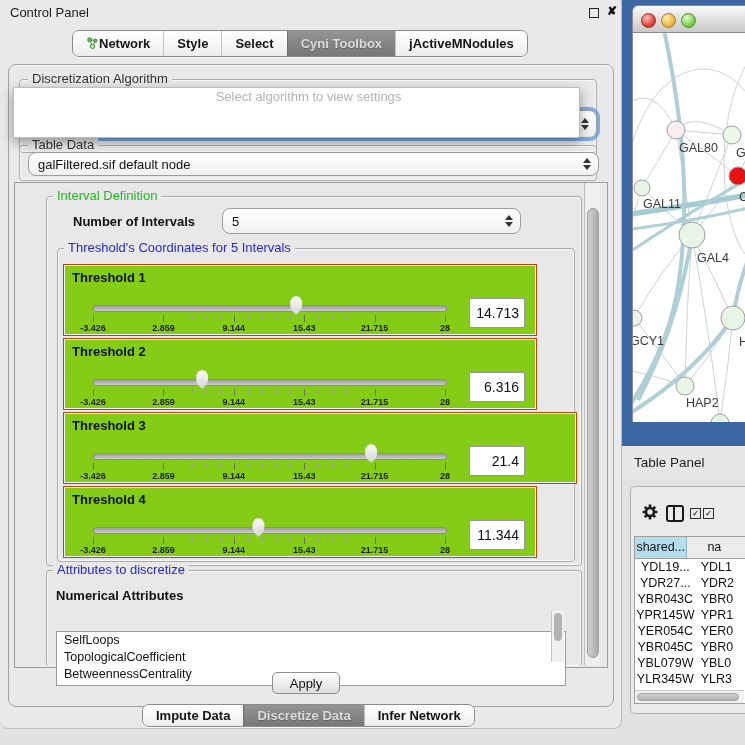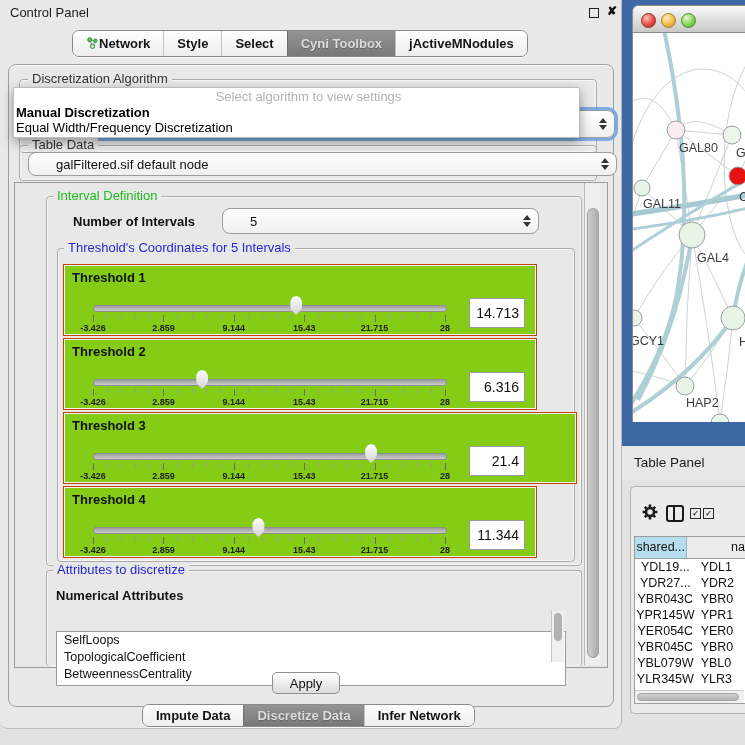--- a/index.html
+++ b/index.html
@@ -38,21 +38,21 @@
     background:#e9e9e9;
   }
   
   .group{position:absolute;border:1px solid #ababab;border-radius:4px;
     box-shadow:inset 0 0 0 1px rgba(255,255,255,.65);}
   .gtitle{position:absolute;font-size:13px;color:#333;background:#e9e9e9;padding:0 4px;white-space:nowrap;}
   .gtitle.green{color:#1fbb1f;}
   .gtitle.blue{color:#2626d8;}
   
   .combo{position:absolute;background:linear-gradient(#ffffff,#f0f0f0);border:1px solid #9c9c9c;
-    border-radius:8px;font-size:13px;color:#111;display:flex;align-items:center;padding-left:27px;}
+    border-radius:8px;font-size:13px;color:#111;display:flex;align-items:center;padding-left:9px;}
   .combo .spin{position:absolute;right:7px;top:50%;transform:translateY(-50%);display:flex;
     flex-direction:column;align-items:center;}
   .arr-up{width:0;height:0;border-left:4px solid transparent;border-right:4px solid transparent;
     border-bottom:5px solid #333;}
   .arr-dn{width:0;height:0;border-left:4px solid transparent;border-right:4px solid transparent;
     border-top:5px solid #333;margin-top:2px;}
   .focus-ring{box-shadow:0 0 0 3px rgba(98,155,224,.8);}
   
   .scrollpane{position:absolute;left:14px;top:182px;width:592px;height:484px;
     border:1px solid #9b9b9b;background:#e8e8e8;}
@@ -125,21 +125,21 @@
     border:1px solid #b0b0b0;border-right:none;border-radius:5px 0 0 5px;}
   .gear-ic{position:absolute;left:642px;top:504px;}
   .split-ic{position:absolute;left:666px;top:505px;width:14px;height:13px;border:2px solid #1a1a1a;border-radius:3px;}
   .split-ic:after{content:"";position:absolute;left:5px;top:0;width:2px;height:13px;background:#1a1a1a;}
   .chk-ic{position:absolute;top:508px;width:9px;height:9px;border:1.5px solid #2a2a2a;font-size:8px;
     line-height:9px;text-align:center;color:#2a2a2a;font-weight:bold;}
   .tp-table{position:absolute;left:634px;top:536px;width:111px;height:168px;background:#fff;
     border:1px solid #9e9e9e;border-right:none;overflow:hidden;box-sizing:border-box;}
   .tp-hrow{display:flex;height:21px;border-bottom:1px solid #9e9e9e;font-size:12.5px;color:#111;}
   .tp-h1{width:82px;background:#b5ddee;border-right:1px solid #8fb3c4;text-align:center;line-height:21px;}
-  .tp-h2{width:60px;background:#ececec;padding-left:20px;line-height:21px;text-align:right;}
+  .tp-h2{width:60px;background:#ececec;padding-left:20px;line-height:21px;}
   .tp-row{display:flex;height:16px;font-size:12.5px;color:#111;}
   .tp-c1{width:82px;text-align:center;line-height:16px;border-right:1px solid transparent;}
   .tp-c2{width:60px;padding-left:4px;line-height:16px;}
   .tp-hscroll{position:absolute;left:635px;top:690px;width:109px;height:12px;background:#f1f1f1;
     border-top:1px solid #c9c9c9;}
   .tp-hscroll .thumb-h{position:absolute;left:2px;top:2px;width:102px;height:8px;border-radius:4px;
     background:linear-gradient(#cfcfcf,#b3b3b3);border:1px solid #a5a5a5;box-sizing:border-box;}
   .net-ic{flex:0 0 auto;}
 </style>
 </head>
@@ -313,24 +313,20 @@
       <div class="seg sel">
         <span>Discretize Data</span>
       </div>
       <div class="seg">
         <span>Infer Network</span>
       </div>
     </div>
 
   <div class="popup">
     <div class="pp-placeholder">Select algorithm to view settings</div>
-    <div id="popup-items">
-        <div class="pp-item sel">Manual Discretization</div>
-        <div class="pp-item">Equal Width/Frequency Discretization</div>
-      </div>
   </div>
 </div>
 
 <div class="blue-frame"></div>
 <div class="macwin-title">
   <span class="light red"></span>
   <span class="light yellow"></span>
   <span class="light green"></span>
 </div>
 <div class="net-canvas">

